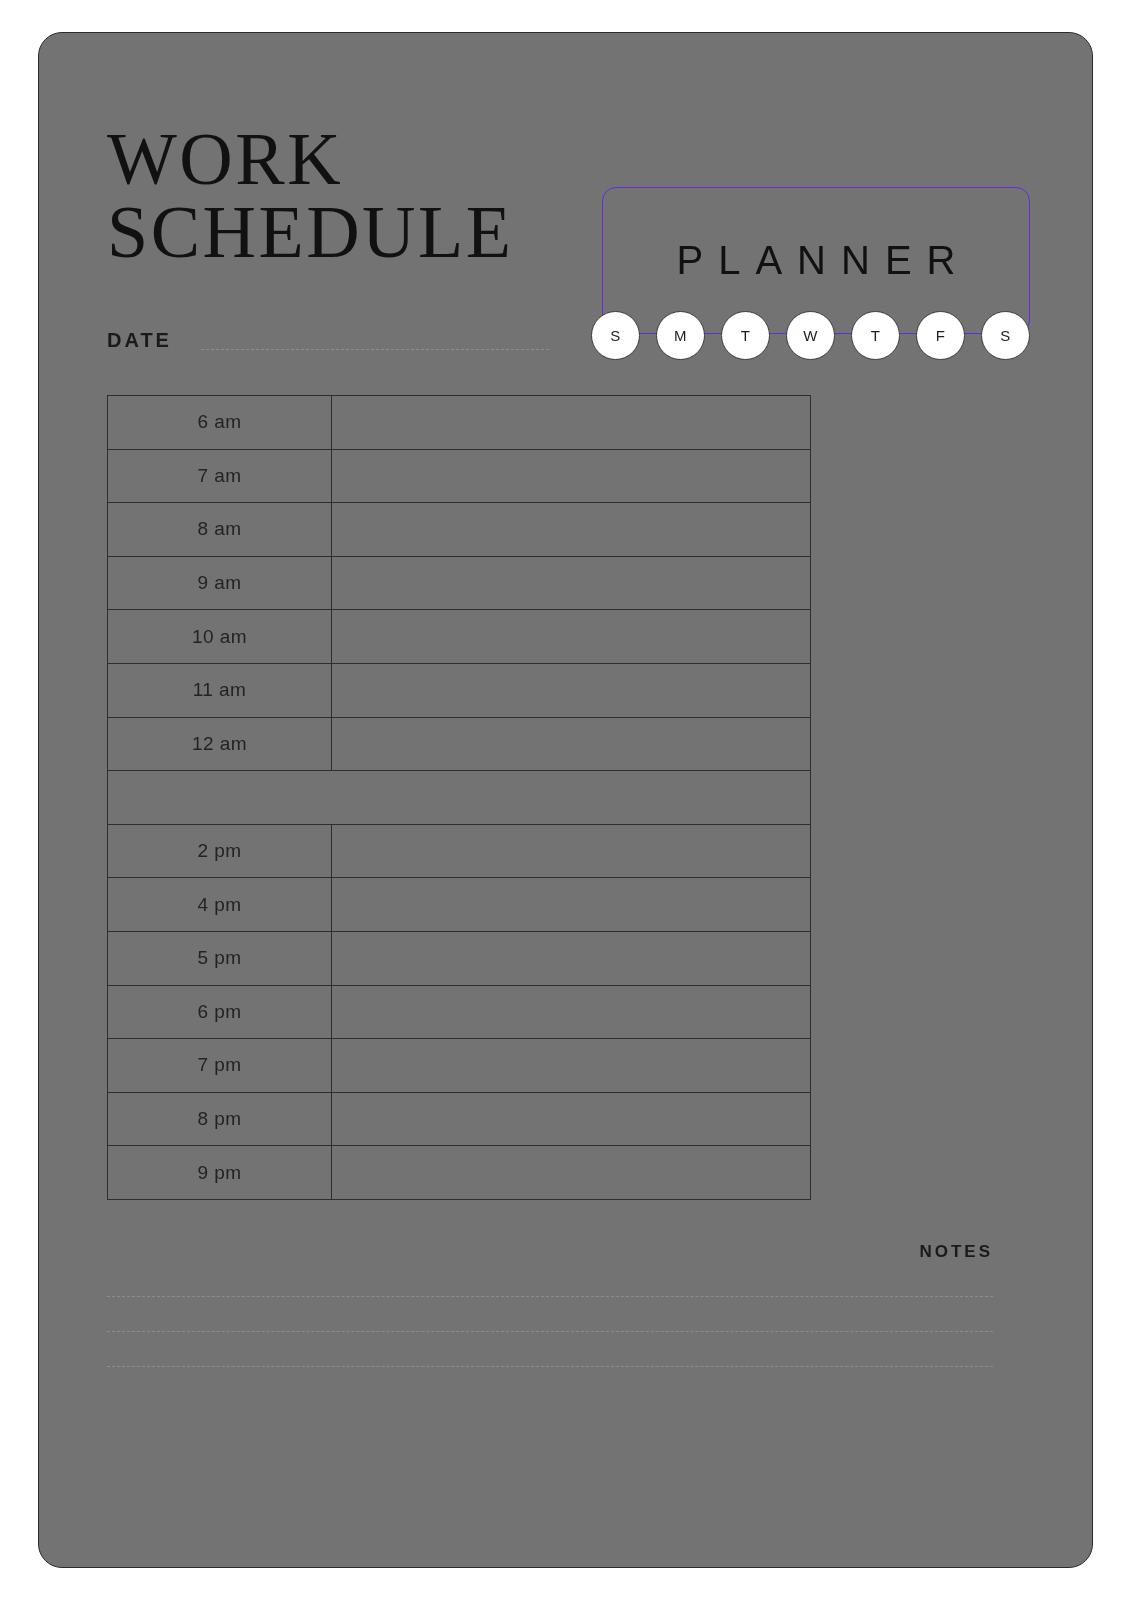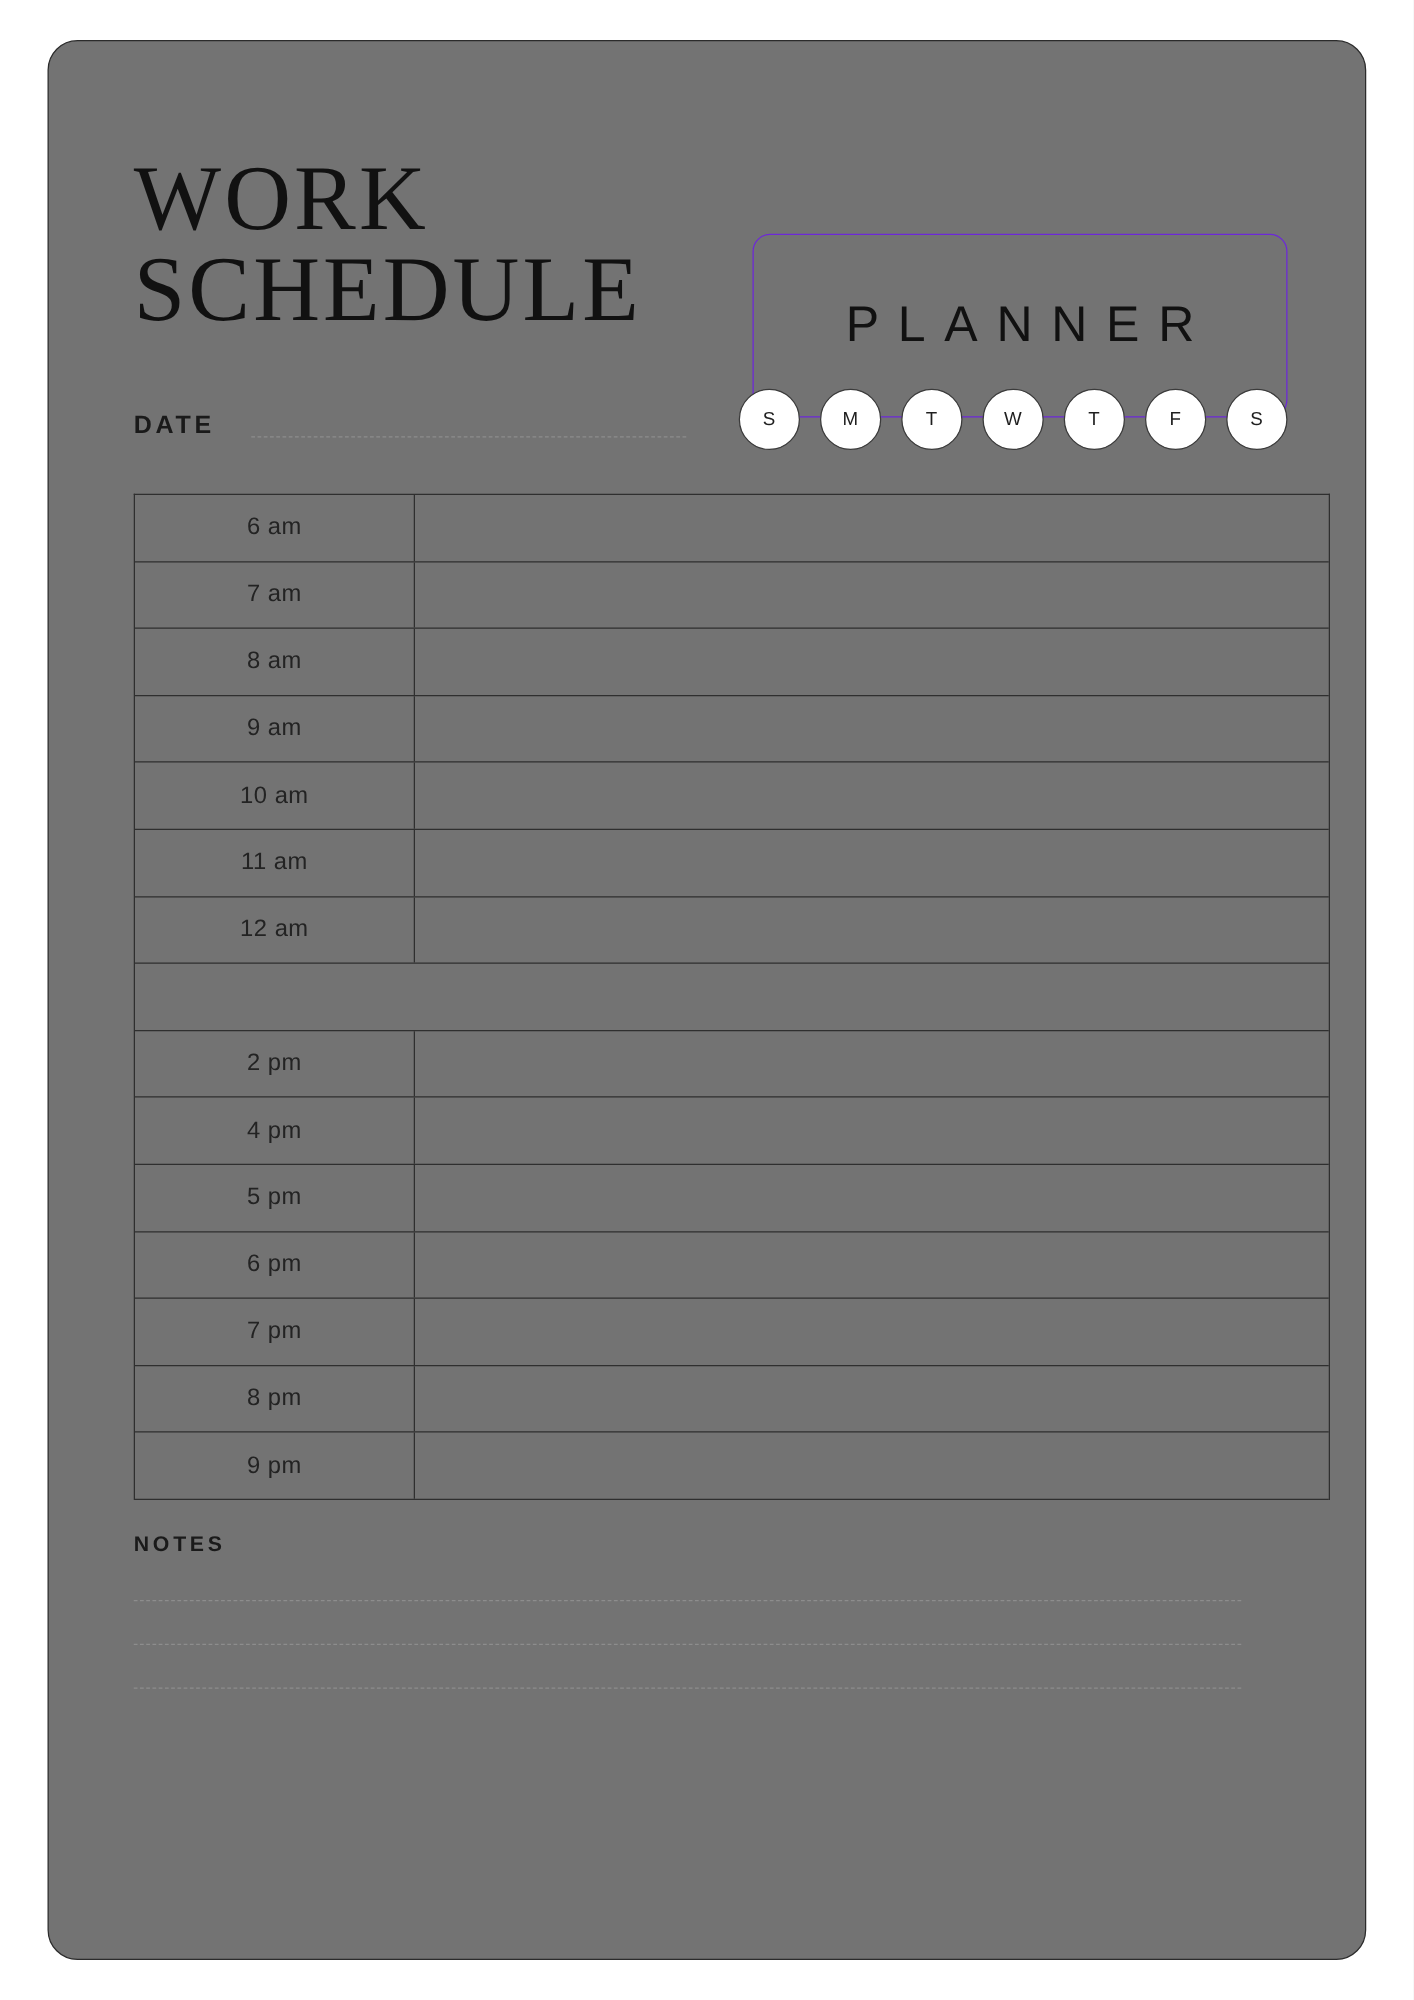--- a/index.html
+++ b/index.html
@@ -116,21 +116,21 @@
     box-sizing: border-box;
     background: #fff;
   }
 
   
   .schedule {
     margin-top: 18px;
     border: 1px solid #2f2f2f;
     border-bottom: none;
     box-sizing: border-box;
-    width: 957px;
+    width: 704px;
   }
   .row {
     display: flex;
     height: 53.6px;
     border-bottom: 1px solid #2f2f2f;
     box-sizing: border-box;
   }
   .row .time {
     width: 224px;
     border-right: 1px solid #2f2f2f;
@@ -142,22 +142,23 @@
     color: #232323;
     letter-spacing: 0.4px;
   }
   .row .slot {
     flex: 1;
     box-sizing: border-box;
   }
 
   
   .notes {
-    margin-top: 26px;
+    margin-top: 42px;
     width: 886px;
+    text-align: right;
   }
   .notes-label {
     font-size: 17px;
     letter-spacing: 3px;
     font-weight: bold;
     color: #1a1a1a;
   }
   .note-line {
     margin-top: 34px;
     border-top: 1px dashed #8d8d8d;

